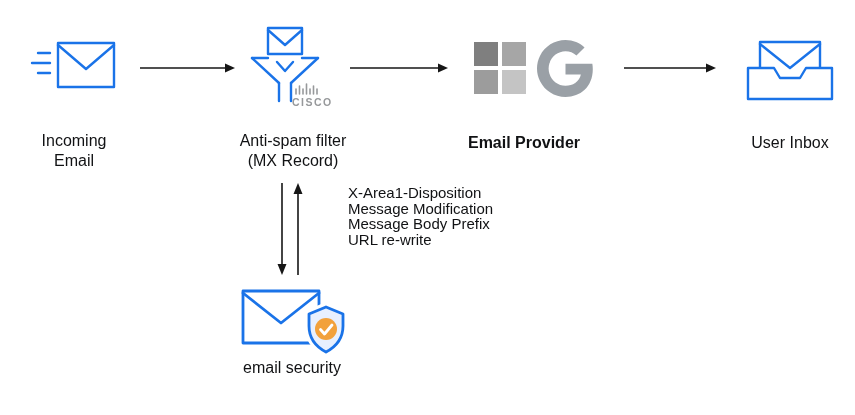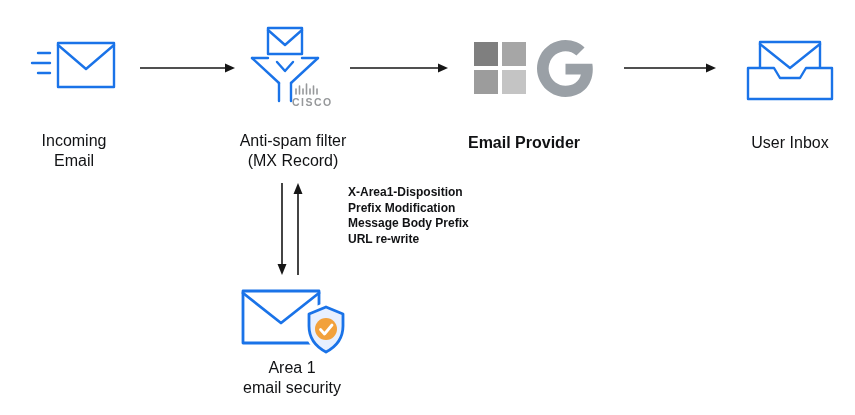--- a/index.html
+++ b/index.html
@@ -16,21 +16,21 @@
   .canvas{
     position:relative;width:855px;height:415px;background:#fff;
     font-family:"Liberation Sans",sans-serif;color:var(--text-dark);
     overflow:hidden;
   }
   .abs{position:absolute;}
   .node-label{
     font-size:16px;line-height:1.28;text-align:center;color:var(--text-dark);
   }
   .annotation{
-    font-size:12px;line-height:15.5px;color:var(--text-dark);text-align:left;font-weight:bold;
+    font-size:15px;line-height:15.5px;color:var(--text-dark);text-align:left;
   }
   
   .blue{stroke:var(--envelope-blue);fill:none;stroke-width:2.4;stroke-linecap:round;stroke-linejoin:round;}
   .blue-thick{stroke:var(--envelope-blue);fill:none;stroke-width:2.8;stroke-linecap:round;stroke-linejoin:round;}
   .blue-fill-white{fill:#fff;stroke:var(--envelope-blue);stroke-width:2.4;stroke-linecap:round;stroke-linejoin:round;}
   .blue-fill-white-thick{fill:#fff;stroke:var(--envelope-blue);stroke-width:2.8;stroke-linecap:round;stroke-linejoin:round;}
   .arrow-line{stroke:var(--arrow-dark);stroke-width:1.6;fill:none;}
   .arrow-head{fill:var(--arrow-dark);stroke:none;}
   .gray-fill{fill:var(--logo-gray);}
   .cisco-bar{stroke:var(--cisco-gray);stroke-width:1.6;stroke-linecap:round;}
@@ -151,37 +151,36 @@
       <polygon class="arrow-head" points="5.5,81 10,92 14.5,81"></polygon>
     </g>
     <g>
       <path class="arrow-line" d="M26,92 V10"></path>
       <polygon class="arrow-head" points="21.5,11 26,0 30.5,11"></polygon>
     </g>
   </svg>
 
   <div class="abs annotation" style="left:348px;top:185px;">
     <div>X-Area1-Disposition</div>
-    <div>Prefix Modification</div>
+    <div>Message Modification</div>
     <div>Message Body Prefix</div>
     <div>URL re-write</div>
   </div>
 
   <div class="abs" style="left:240px;top:283px;width:105px;height:78px;">
     <svg width="105" height="78" viewBox="0 0 105 78">
       <g>
         <rect class="blue-fill-white-thick" x="3" y="8" width="76" height="52"></rect>
         <path class="blue-thick" d="M3,10 L41,40 L79,10"></path>
       </g>
       <g>
         <path class="shield-halo" d="M86,24 L103,31 V43 C103,56 95.5,64 86,69 C76.5,64 69,56 69,43 V31 Z"></path>
         <path class="shield-body" d="M86,24 L103,31 V43 C103,56 95.5,64 86,69 C76.5,64 69,56 69,43 V31 Z"></path>
         <circle class="check-circle" cx="86" cy="46" r="11"></circle>
         <path class="check-mark" d="M80.5,46.5 L84.5,51 L92,42"></path>
       </g>
     </svg>
   </div>
   <div class="abs node-label" style="left:236px;top:358px;width:112px;">
-    <div>Area 1</div>
     <div>email security</div>
   </div>
 
 </div>
 
 </body></html>

